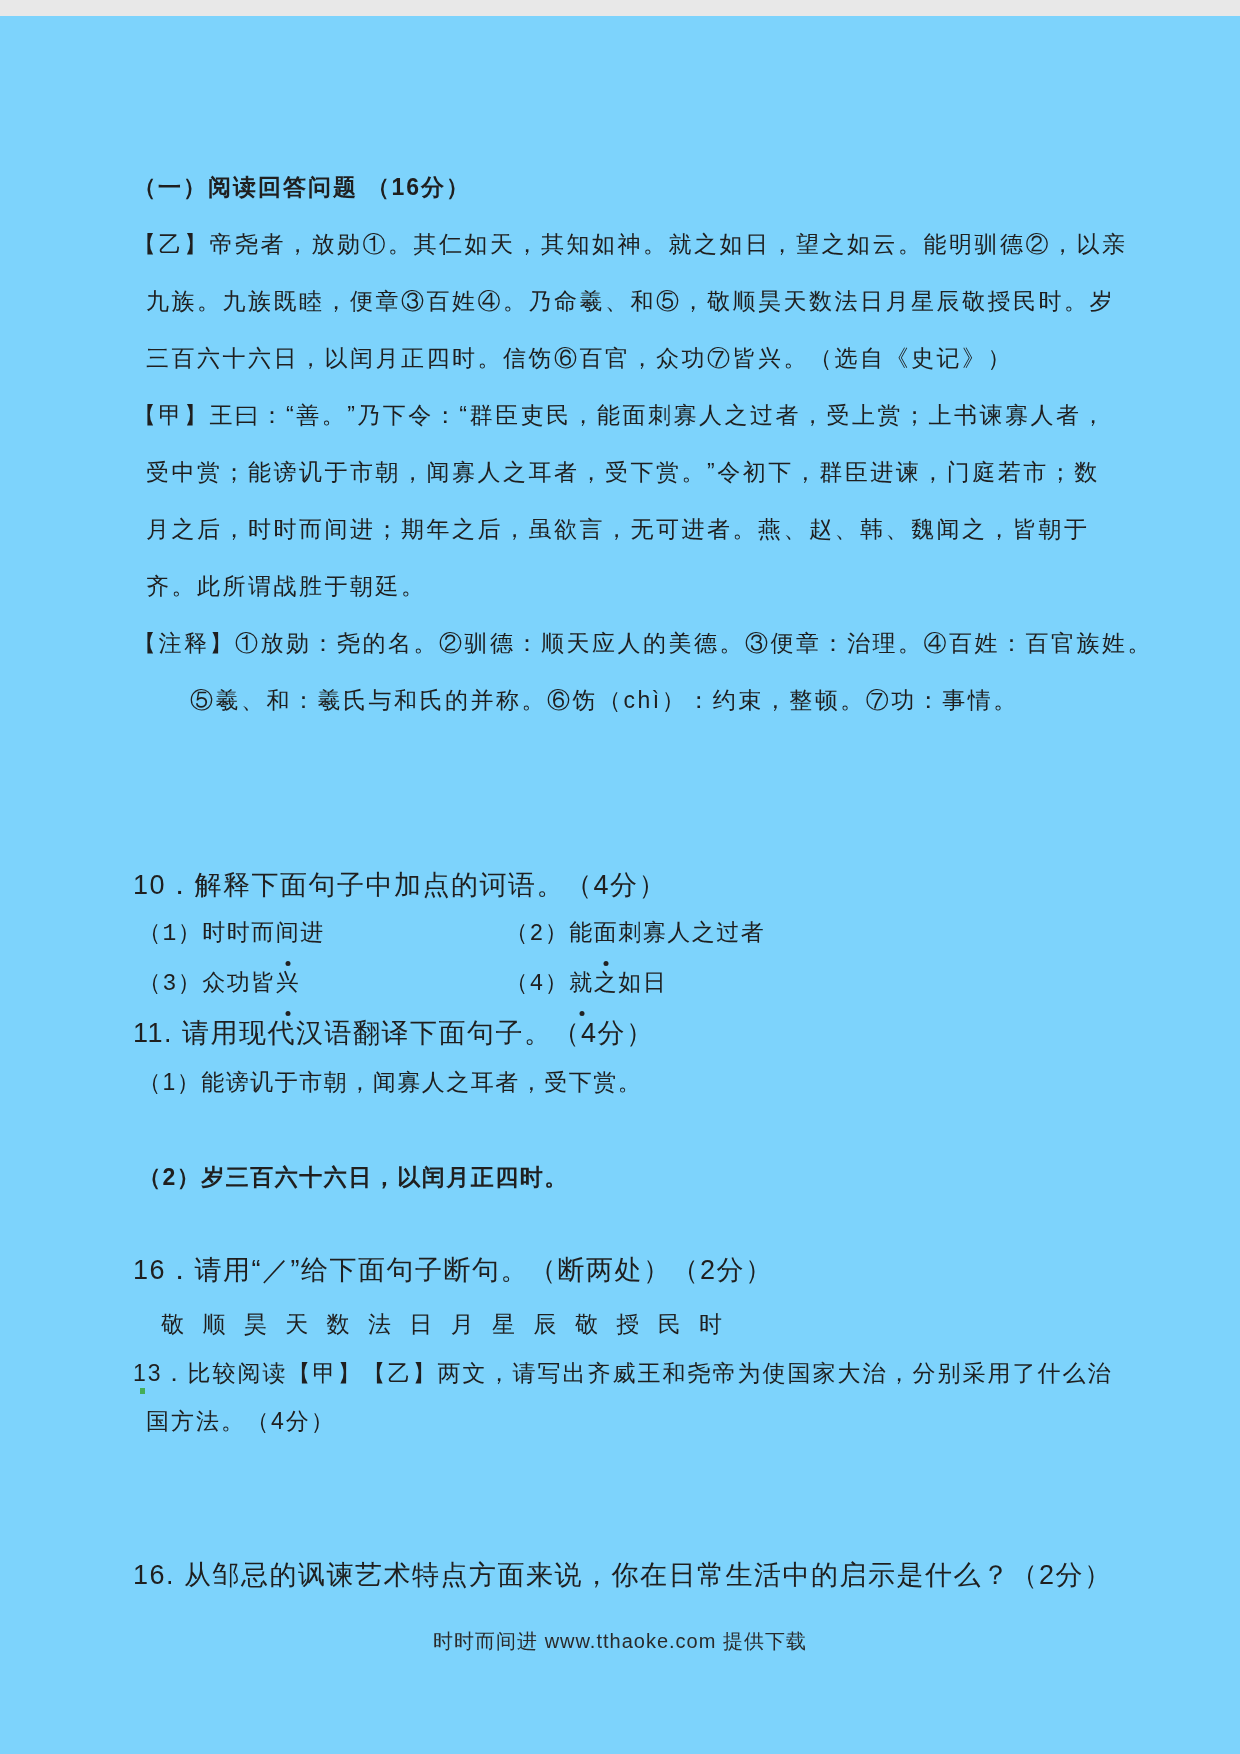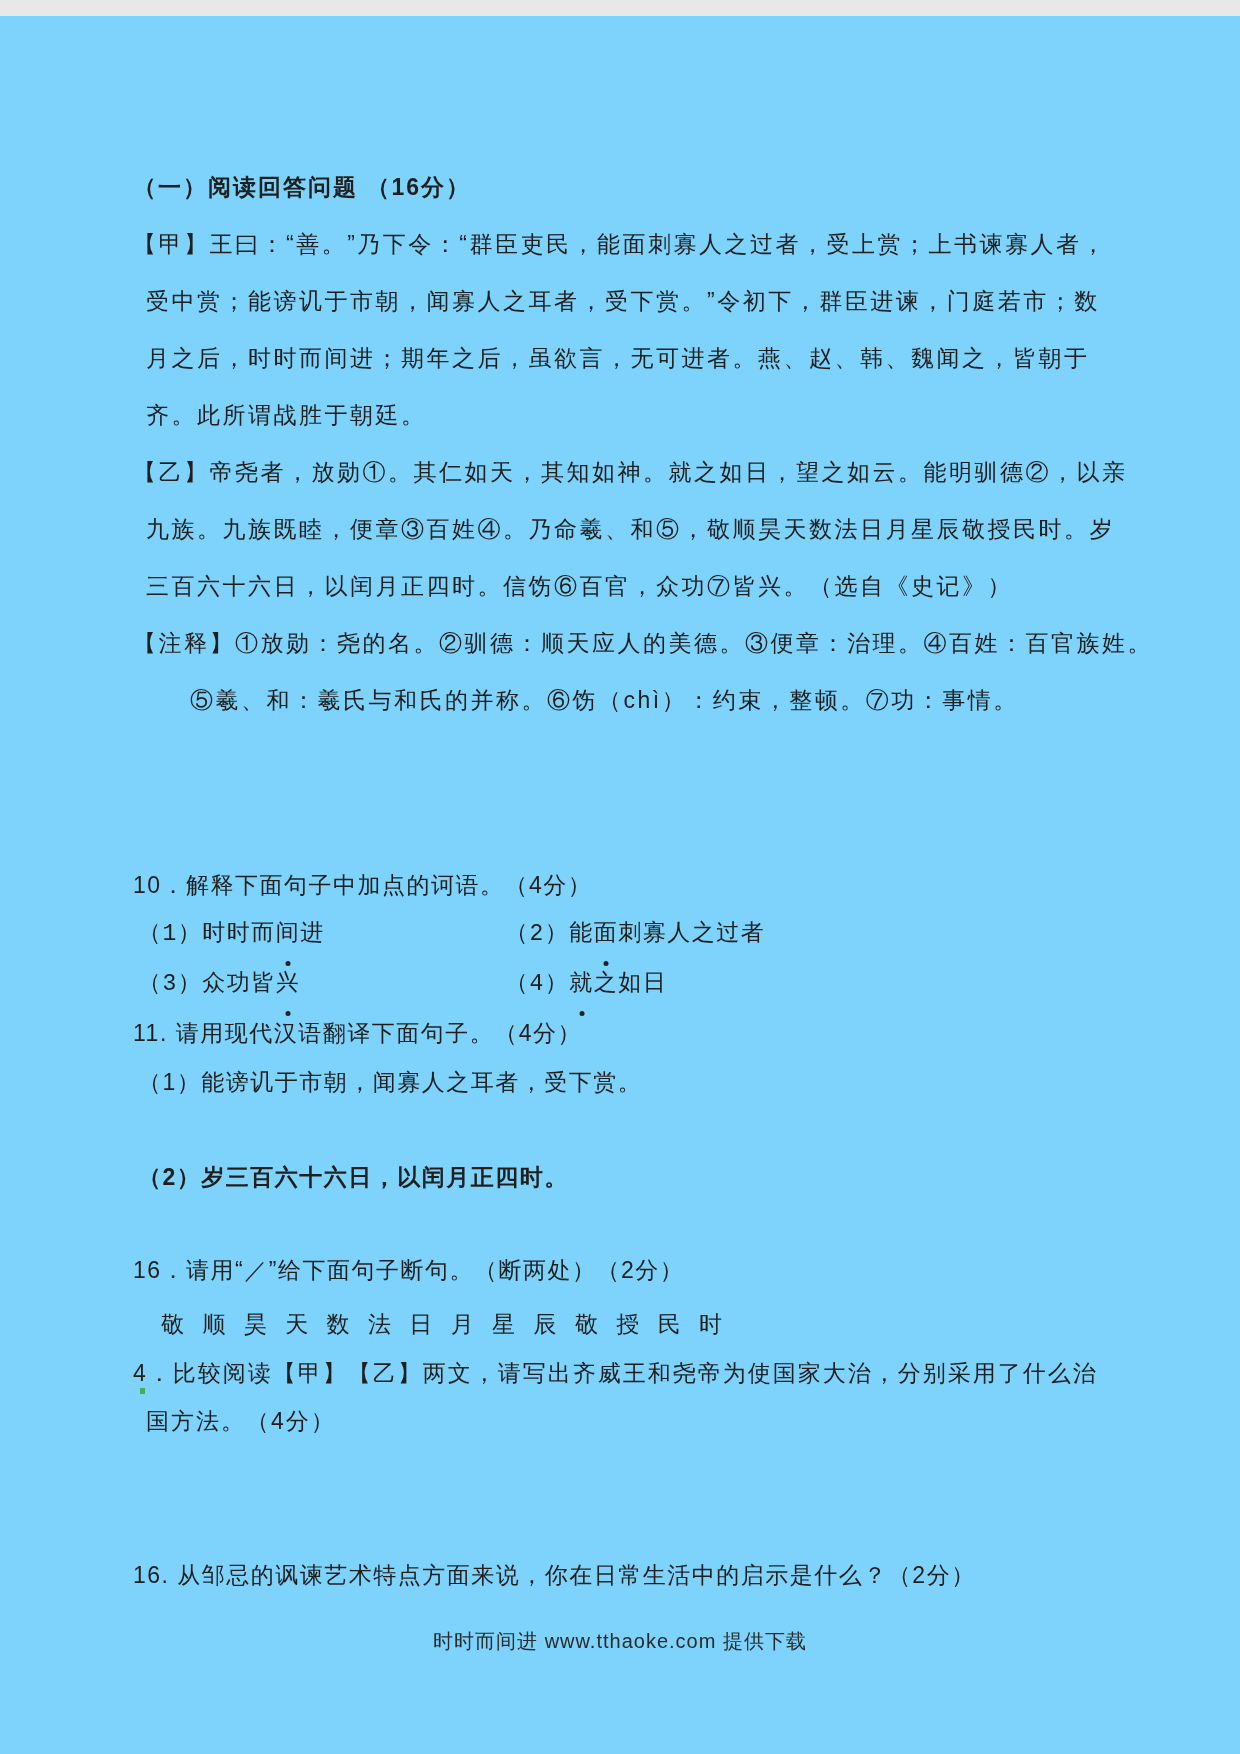--- a/index.html
+++ b/index.html
@@ -30,21 +30,21 @@
     line-height: 57px;
     letter-spacing: 2.5px;
     white-space: nowrap;
   }
   .cont   { padding-left: 13px; }
   .cont-lg{ padding-left: 57px; }
 
   .qblock { }
   .q10 { margin-top: 132px; }
   .qtitle {
-    font-size: 23px;
+    font-size: 27px;
     line-height: 48px;
     letter-spacing: 1.5px;
     white-space: nowrap;
   }
   .qrow {
     display: flex;
     font-size: 23px;
     line-height: 50px;
     letter-spacing: 1.5px;
     padding-left: 5px;
@@ -110,30 +110,30 @@
 </style>
 </head>
 <body>
 
 <div class="page">
   <div class="content">
 
     <div class="heading">（一）阅读回答问题 （16分）</div>
 
     <div class="passage">
+      <div class="pline">【乙】帝尧者，放勋①。其仁如天，其知如神。就之如日，望之如云。能明驯德②，以亲</div>
+      <div class="pline cont">九族。九族既睦，便章③百姓④。乃命羲、和⑤，敬顺昊天数法日月星辰敬授民时。岁</div>
+      <div class="pline cont">三百六十六日，以闰月正四时。信饬⑥百官，众功⑦皆兴。（选自《史记》）</div>
+    </div>
+
+    <div class="passage">
       <div class="pline">【甲】王曰：“善。”乃下令：“群臣吏民，能面刺寡人之过者，受上赏；上书谏寡人者，</div>
       <div class="pline cont">受中赏；能谤讥于市朝，闻寡人之耳者，受下赏。”令初下，群臣进谏，门庭若市；数</div>
       <div class="pline cont">月之后，时时而间进；期年之后，虽欲言，无可进者。燕、赵、韩、魏闻之，皆朝于</div>
       <div class="pline cont">齐。此所谓战胜于朝廷。</div>
-    </div>
-
-    <div class="passage">
-      <div class="pline">【乙】帝尧者，放勋①。其仁如天，其知如神。就之如日，望之如云。能明驯德②，以亲</div>
-      <div class="pline cont">九族。九族既睦，便章③百姓④。乃命羲、和⑤，敬顺昊天数法日月星辰敬授民时。岁</div>
-      <div class="pline cont">三百六十六日，以闰月正四时。信饬⑥百官，众功⑦皆兴。（选自《史记》）</div>
     </div>
 
     <div class="passage">
       <div class="pline">【注释】①放勋：尧的名。②驯德：顺天应人的美德。③便章：治理。④百姓：百官族姓。</div>
       <div class="pline cont-lg">⑤羲、和：羲氏与和氏的并称。⑥饬（chì）：约束，整顿。⑦功：事情。</div>
     </div>
 
     <div class="qblock q10">
       <div class="qtitle">10．解释下面句子中加点的诃语。（4分）</div>
       <div class="qrow">
@@ -159,21 +159,21 @@
       <div class="qsub">（1）能谤讥于市朝，闻寡人之耳者，受下赏。</div>
       <div class="qsub gap45">（2）岁三百六十六日，以闰月正四时。</div>
     </div>
 
     <div class="qblock gap44">
       <div class="qtitle">16．请用“／”给下面句子断句。（断两处）（2分）</div>
       <div class="q12sentence">敬 顺 昊 天 数 法 日 月 星 辰 敬 授 民 时</div>
     </div>
 
     <div class="qblock">
-      <div class="q13line">4．比较阅读【甲】【乙】两文，请写出齐威王和尧帝为使国家大治，分别采用了什么治</div>
+      <div class="q13line">13．比较阅读【甲】【乙】两文，请写出齐威王和尧帝为使国家大治，分别采用了什么治</div>
       <div class="q13line cont">国方法。（4分）</div>
     </div>
 
     <div class="qblock gap106">
       <div class="qtitle">16. 从邹忌的讽谏艺术特点方面来说，你在日常生活中的启示是什么？（2分）</div>
     </div>
 
   </div>
 
   <div class="artifact-green"></div>

